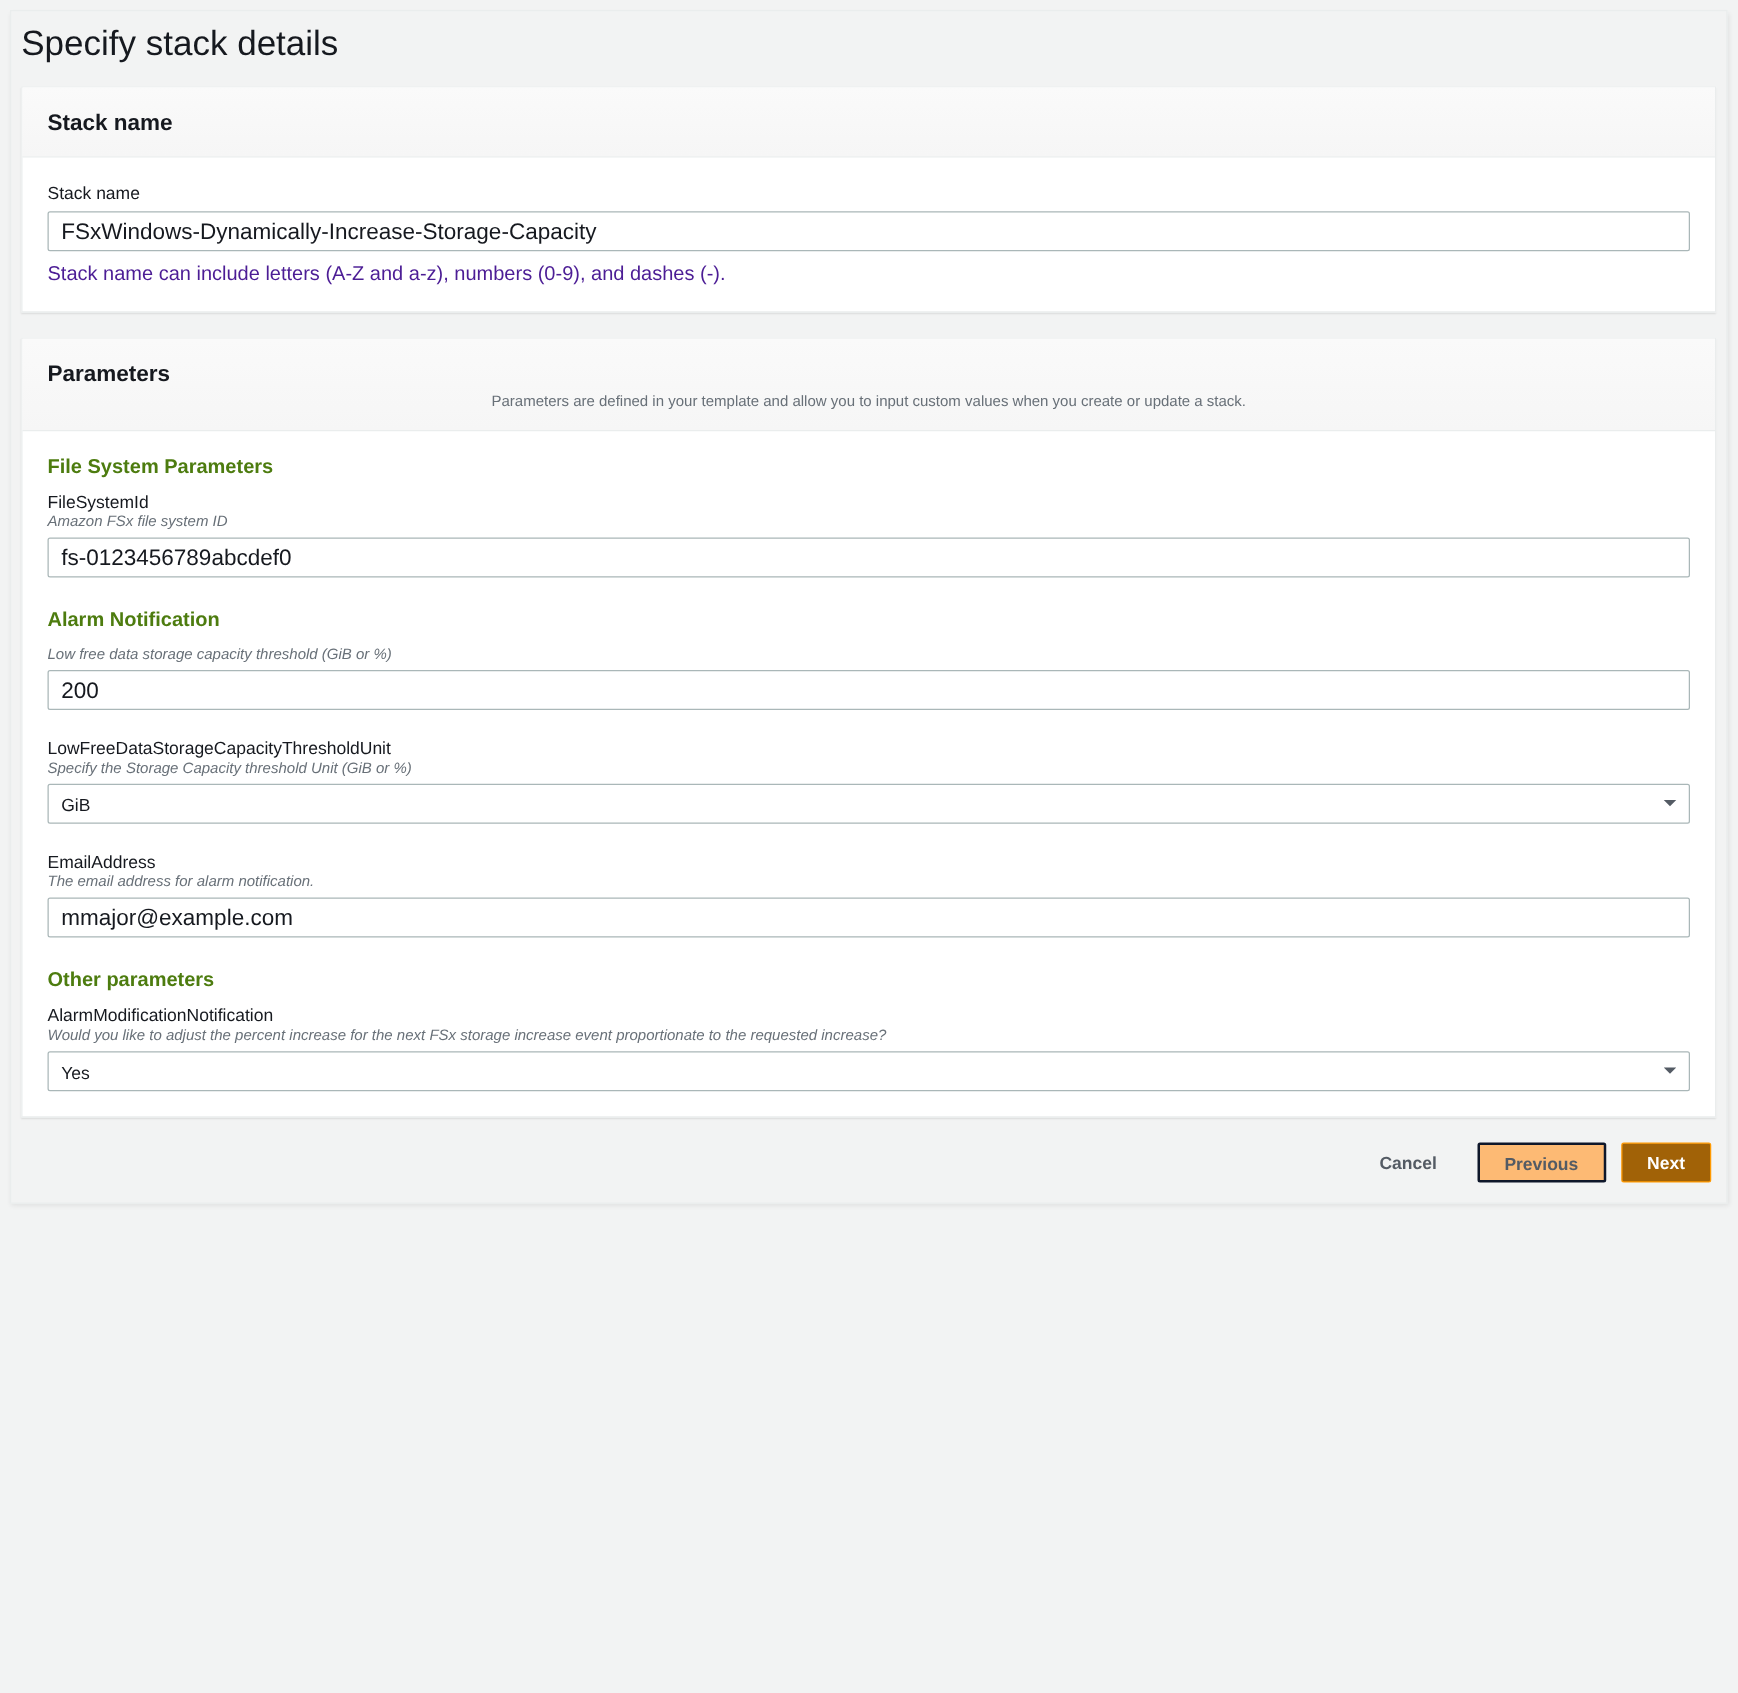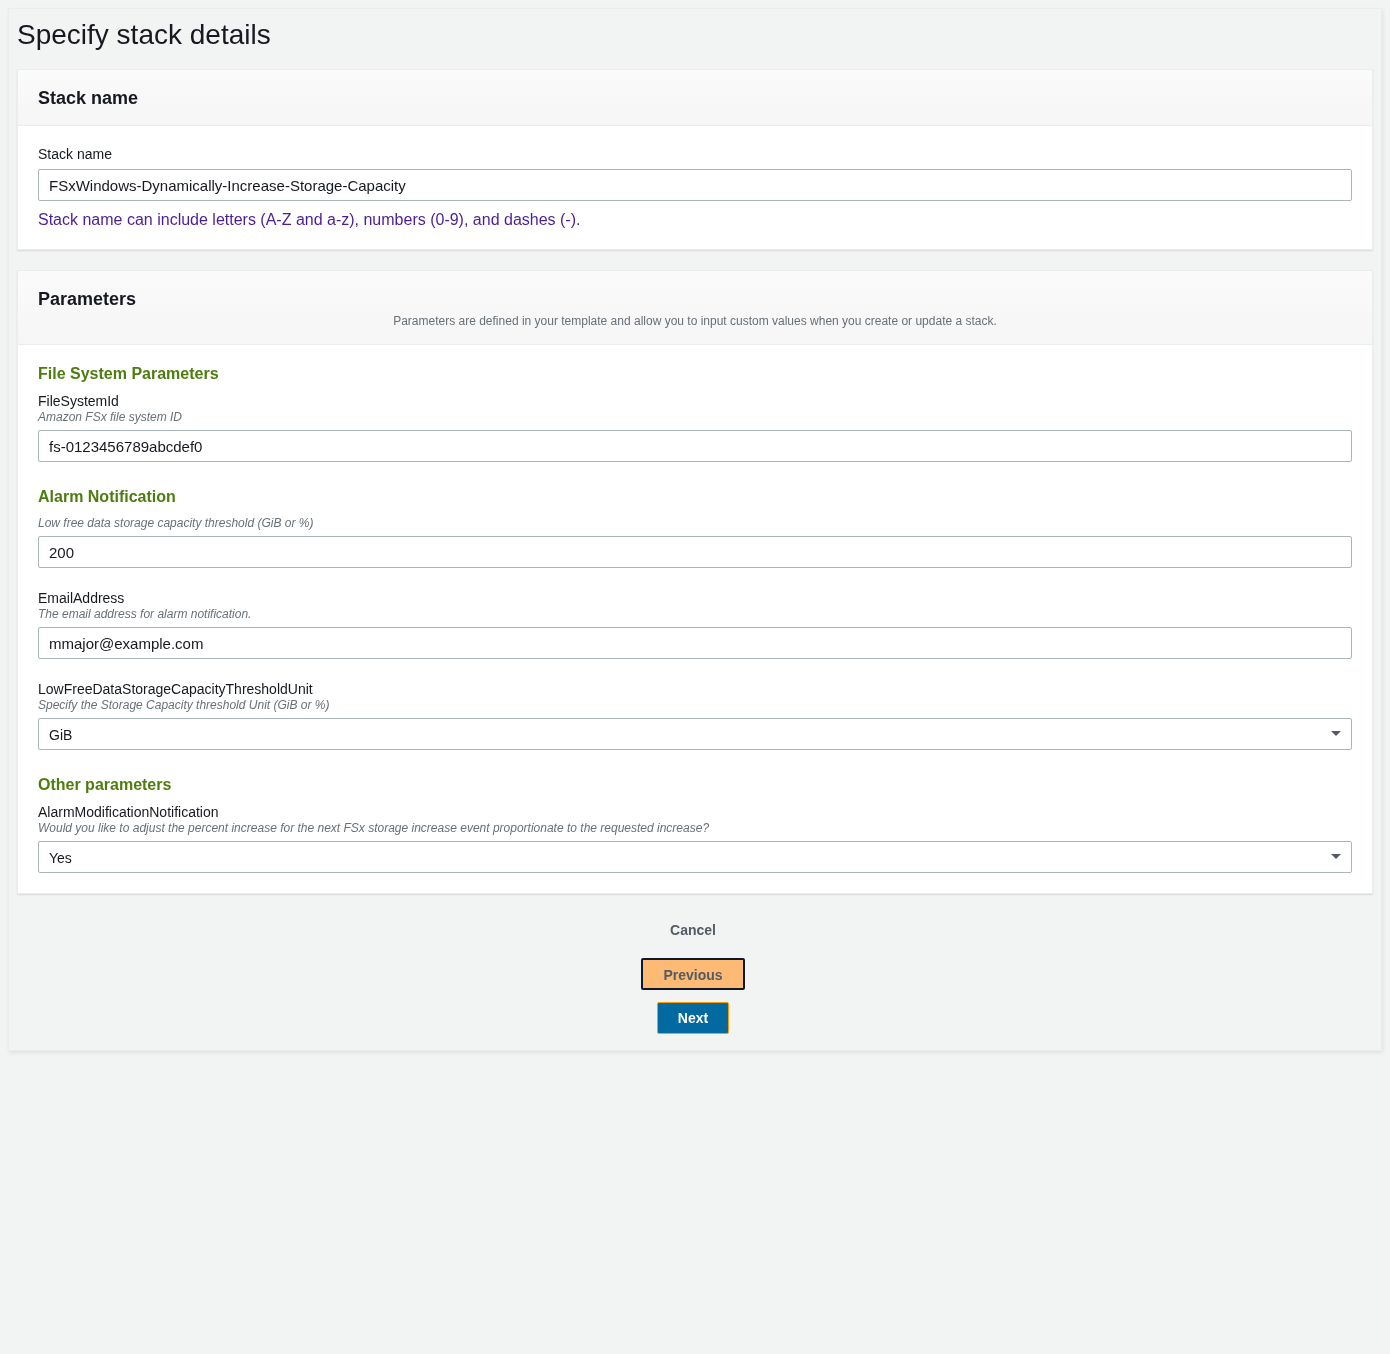--- a/index.html
+++ b/index.html
@@ -80,21 +80,21 @@
       font-style: italic;
     }
     .field-hint-below {
       font-size: 16px;
       color: #4c1d95;
       margin-top: 10px;
     }
     input.text-input {
       width: 100%;
       padding: 3px 10px;
-      font-size: 15px;
+      font-size: 18px;
       border: 1px solid #aab7b8;
       border-radius: 2px;
       color: #16191f;
       background: #fff;
       height: 32px;
     }
     .select-wrapper {
       position: relative;
       width: 100%;
     }
@@ -121,21 +121,20 @@
     .select-caret svg {
       display: block;
     }
     .button-row {
       display: flex;
       justify-content: flex-end;
       align-items: center;
       gap: 12px;
       margin-top: 18px;
       padding-right: 4px;
-      flex-direction: column;
     }
     .btn {
       padding: 6px 20px;
       font-size: 14px;
       border-radius: 2px;
       cursor: pointer;
       font-weight: 700;
       height: 32px;
       line-height: 18px;
       border: 1px solid transparent;
@@ -147,21 +146,21 @@
       color: #545b64;
       font-weight: 700;
     }
     .btn-outline {
       border: 2px solid #0f172a;
       background: #fdba74;
       color: #545b64;
     }
     .btn-primary {
       border: 1px solid #ff9900;
-      background: #0369a1;
+      background: #a16207;
       color: #fff;
     }
     .group-spacing {
       margin-top: 26px;
     }
   </style>
 </head>
 <body>
 
 <div class="page-container">
@@ -195,41 +194,41 @@
         <div class="field-label">FileSystemId</div>
         <div class="field-hint">Amazon FSx file system ID</div>
         <input type="text" class="text-input" value="fs-0123456789abcdef0" style="">
       </div>
 
       <div class="section-title group-spacing">Alarm Notification</div>
 
       <div class="field">
         <div class="field-hint">Low free data storage capacity threshold (GiB or %)</div>
         <input type="text" class="text-input" value="200" style="">
-      </div>
-
-      <div class="field">
-        <div class="field-label">EmailAddress</div>
-        <div class="field-hint">The email address for alarm notification.</div>
-        <input type="text" class="text-input" value="mmajor@example.com" style="">
       </div>
 
       <div class="field">
         <div class="field-label">LowFreeDataStorageCapacityThresholdUnit</div>
         <div class="field-hint">Specify the Storage Capacity threshold Unit (GiB or %)</div>
         <div class="select-wrapper">
           <div class="select-display">GiB</div>
           <span class="select-caret">
             <svg width="12" height="8" viewBox="0 0 12 8">
                 <path d="M1 1 L6 6 L11 1 Z" fill="#545b64"></path>
               </svg>
           </span>
         </div>
       </div>
 
+      <div class="field">
+        <div class="field-label">EmailAddress</div>
+        <div class="field-hint">The email address for alarm notification.</div>
+        <input type="text" class="text-input" value="mmajor@example.com" style="">
+      </div>
+
       <div class="section-title group-spacing">Other parameters</div>
 
       <div class="field">
         <div class="field-label">AlarmModificationNotification</div>
         <div class="field-hint">Would you like to adjust the percent increase for the next FSx storage increase event proportionate to the requested increase?</div>
         <div class="select-wrapper">
           <div class="select-display">Yes</div>
           <span class="select-caret">
             <svg width="12" height="8" viewBox="0 0 12 8">
                 <path d="M1 1 L6 6 L11 1 Z" fill="#545b64"></path>

